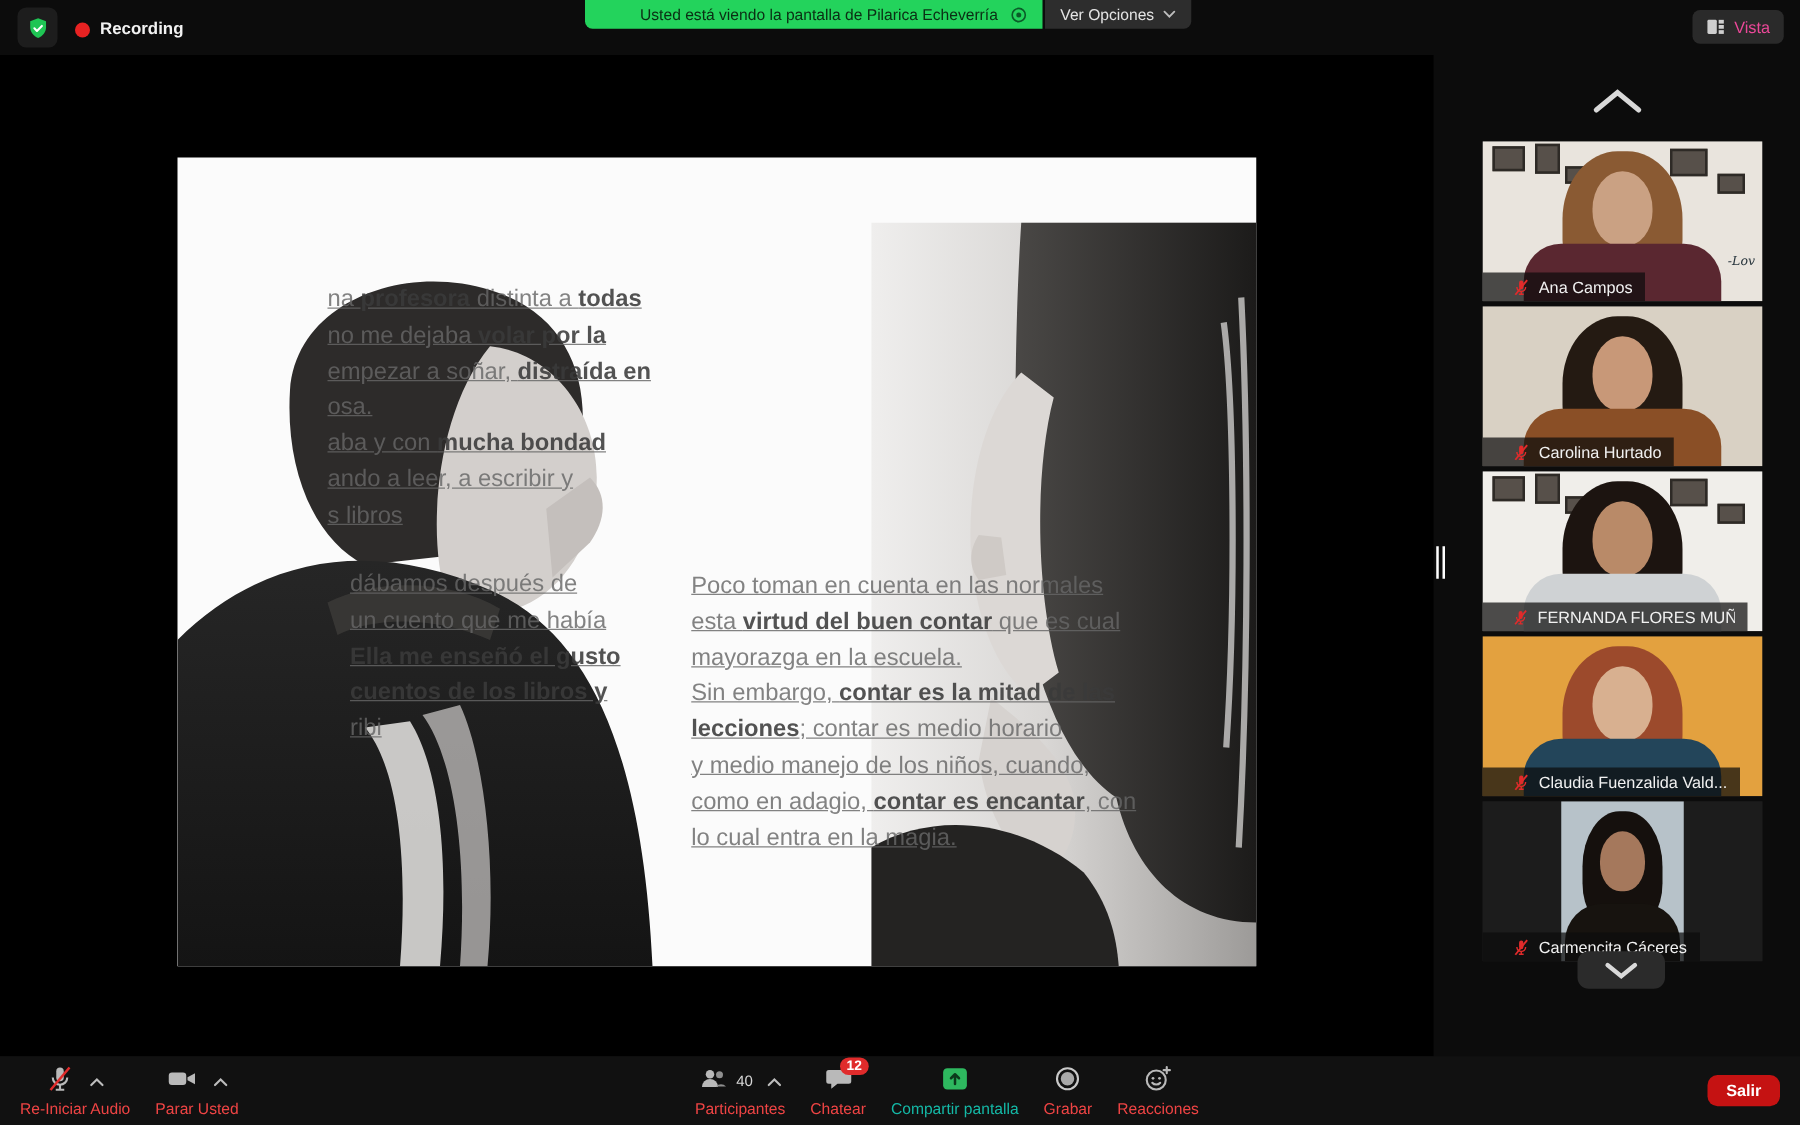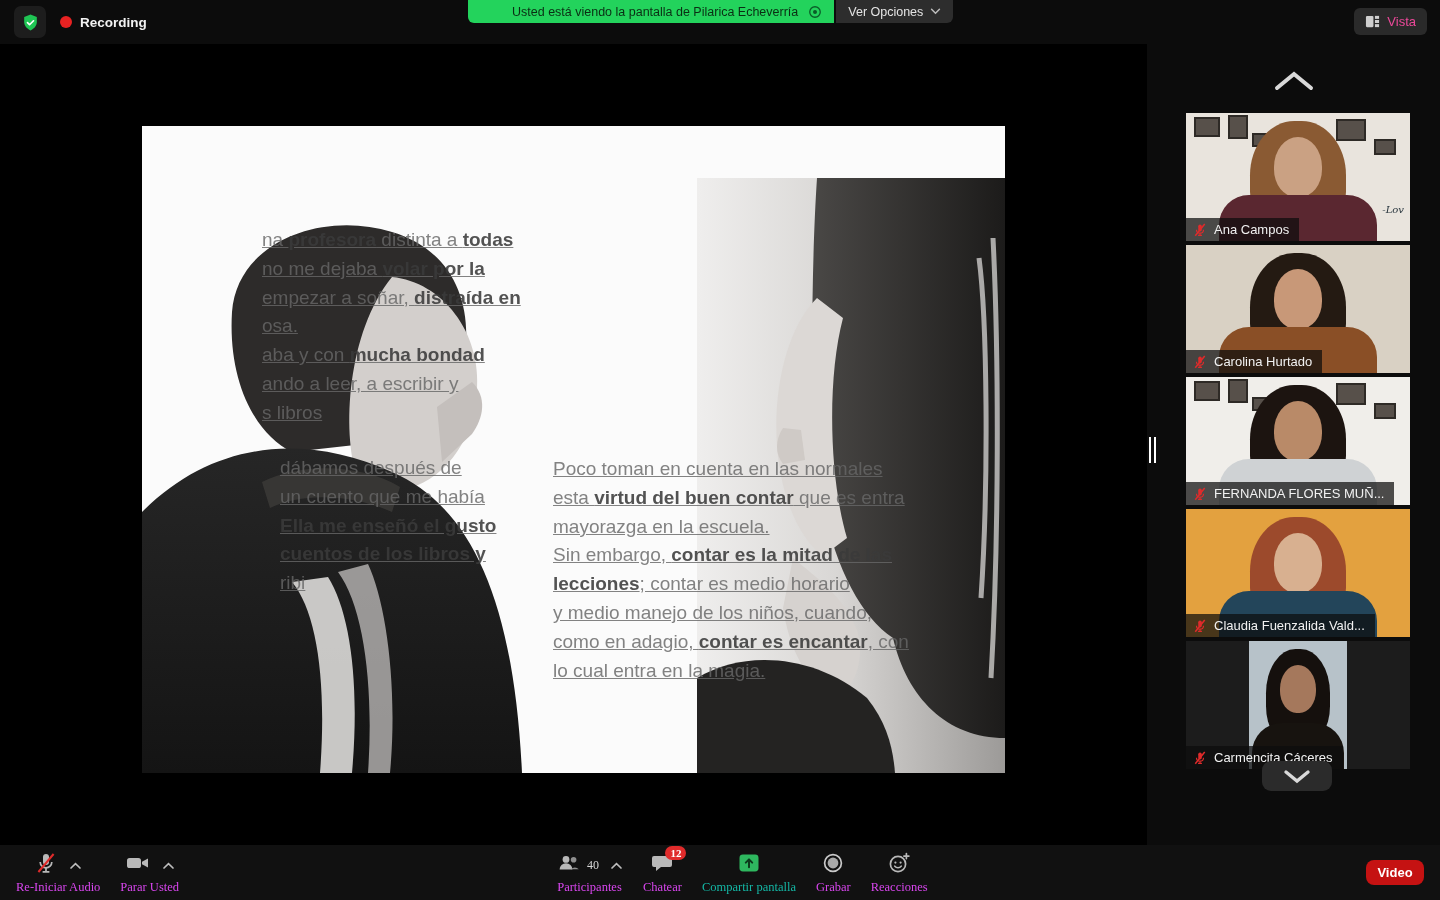--- a/index.html
+++ b/index.html
@@ -5,21 +5,21 @@
   * { margin:0; padding:0; box-sizing:border-box; }
   html,body { width:1440px; height:900px; overflow:hidden; background:#0b0b0b;
               font-family:"Liberation Sans", sans-serif; }
   .app { position:relative; width:1440px; height:900px; background:#0c0c0c; }
 
   
   .topbar { position:absolute; left:0; top:0; width:1440px; height:44px; background:#0c0c0c; z-index:30; }
   .rec-group { position:absolute; left:14px; top:6px; display:flex; align-items:center; gap:14px; }
   .shield-badge { width:32px; height:32px; background:#1d1d1d; border-radius:7px;
                   display:flex; align-items:center; justify-content:center; }
-  .rec-ind { display:flex; align-items:center; gap:8px; }
+  .rec-ind { display:flex; align-items:flex-end; gap:8px; }
   .rec-dot { width:12px; height:12px; border-radius:50%; background:#e82222; }
   .rec-text { color:#f2f2f2; font-size:13.5px; font-weight:bold; }
 
   .share-banner { position:absolute; left:468px; top:0; height:40px; display:flex; z-index:31; }
   .banner-green { display:flex; align-items:center; gap:10px; background:#23d35c; color:#0b2e14;
                   font-size:12.5px; padding:0 12px 0 44px; border-radius:0 0 0 6px; height:23px; }
   .banner-options { display:flex; align-items:center; gap:7px; background:#2d2d2d; color:#e4e4e4;
                     font-size:12.5px; padding:0 12px; margin-left:2px; border-radius:0 0 6px 0; height:23px; cursor:pointer; }
   .vista-btn { position:absolute; right:13px; top:8px; height:27px; background:#2a2a2a; border-radius:6px;
                display:flex; align-items:center; gap:7px; padding:0 11px; color:#ec4899; font-size:13px; cursor:pointer; }
@@ -64,33 +64,33 @@
   .frames div { position:absolute; background:#57504a; border:2px solid #2e2a26; }
   .frames div:nth-child(1){ left:8px;  top:4px;  width:26px; height:20px; }
   .frames div:nth-child(2){ left:42px; top:2px;  width:20px; height:24px; }
   .frames div:nth-child(3){ left:150px;top:6px;  width:30px; height:22px; }
   .frames div:nth-child(4){ left:108px;top:14px; width:18px; height:18px; }
   .frames div:nth-child(5){ left:188px;top:26px; width:22px; height:16px; }
   .frames div:nth-child(6){ left:66px; top:20px; width:16px; height:14px; }
   .decal { position:absolute; right:6px; bottom:26px; color:#27343c; font-size:10px;
            font-family:"DejaVu Serif", serif; font-style:italic; }
   .tile-label { position:absolute; left:0; bottom:0; display:flex; align-items:center; gap:7px;
-                background:rgba(12,12,12,0.72); padding:4px 10px 4px 7px; max-width:212px; }
+                background:rgba(12,12,12,0.72); padding:4px 10px 4px 24px; max-width:212px; }
   .tile-label .pname { color:#f1f1f1; font-size:13px; white-space:nowrap; overflow:hidden; }
 
   
   .toolbar { position:absolute; left:0; bottom:0; width:1440px; height:55px; background:#111111; z-index:30; }
   .tb-left { position:absolute; left:6px; top:0; display:flex; }
   .tb-center { position:absolute; left:546px; top:0; display:flex; }
   .tb-item { position:relative; height:55px; display:flex; flex-direction:column; align-items:center;
-             justify-content:flex-start; padding:7px 10px 0 10px; cursor:pointer;font-family:Liberation Serif, serif; }
+             justify-content:flex-start; padding:7px 10px 0 10px; cursor:pointer; }
   .tb-icon-row { position:relative; height:26px; display:flex; align-items:center; gap:5px; }
   .tb-count { color:#d8d8d8; font-size:12px; }
   .tb-chevron { margin-left:6px; color:#bdbdbd; display:flex; align-items:center; }
-  .tb-label { margin-top:2px; color:#d946ef; font-size:12.5px; white-space:nowrap; }
+  .tb-label { margin-top:2px; color:#ef4444; font-size:12.5px; white-space:nowrap; }
   .tb-item.accent .tb-label { color:#14b8a6; }
   .tb-badge { position:absolute; top:-6px; right:-12px; background:#e02b2b; color:#fff; font-size:11px;
               font-weight:bold; border-radius:8px; padding:1px 5px; }
   .leave-btn { position:absolute; right:16px; top:15px; width:58px; height:25px; background:#c51212;
                border:none; border-radius:8px; color:#fff; font-size:13px; font-weight:bold;
                font-family:"Liberation Sans", sans-serif; cursor:pointer; }
 </style>
 </head>
 <body>
 
@@ -147,21 +147,21 @@
         </div>
       <div class="sl-block blk-left2">
           <div class="sl-line"><span>dábamos después de</span></div>
           <div class="sl-line"><span>un cuento que me había</span></div>
           <div class="sl-line"><span class="b">Ella me enseñó el gusto</span></div>
           <div class="sl-line"><span class="b">cuentos de los libros y</span></div>
           <div class="sl-line"><span>ribi</span></div>
         </div>
       <div class="sl-block blk-right">
           <div class="sl-line"><span>Poco toman en cuenta en las normales</span></div>
-          <div class="sl-line"><span>esta </span><span class="b">virtud del buen contar</span><span> que es entra</span></div>
+          <div class="sl-line"><span>esta </span><span class="b">virtud del buen contar</span><span> que es cual</span></div>
           <div class="sl-line"><span>mayorazga en la escuela.</span></div>
           <div class="sl-line"><span>Sin embargo, </span><span class="b">contar es la mitad de las</span></div>
           <div class="sl-line"><span class="b">lecciones</span><span>; contar es medio horario</span></div>
           <div class="sl-line"><span>y medio manejo de los niños, cuando,</span></div>
           <div class="sl-line"><span>como en adagio, </span><span class="b">contar es encantar</span><span>, con</span></div>
           <div class="sl-line"><span>lo cual entra en la magia.</span></div>
         </div>
     </div>
   </div>
 
@@ -450,15 +450,15 @@
                 <circle cx="8.4" cy="11.6" r="1.1" fill="#b9b9b9"></circle>
                 <circle cx="13.6" cy="11.6" r="1.1" fill="#b9b9b9"></circle>
                 <path d="M7.8 15.2a4.2 4.2 0 0 0 6.4 0" stroke="#b9b9b9" stroke-width="1.6" fill="none" stroke-linecap="round"></path>
                 <path d="M19.4 2.6v5 M16.9 5.1h5" stroke="#b9b9b9" stroke-width="1.7" stroke-linecap="round"></path>
               </svg></span>
 
     </div>
     <div class="tb-label">Reacciones</div>
   </div>
 </div>
-    <button class="leave-btn">Video</button>
+    <button class="leave-btn">Salir</button>
   </div>
 </div>
 
 </body></html>

